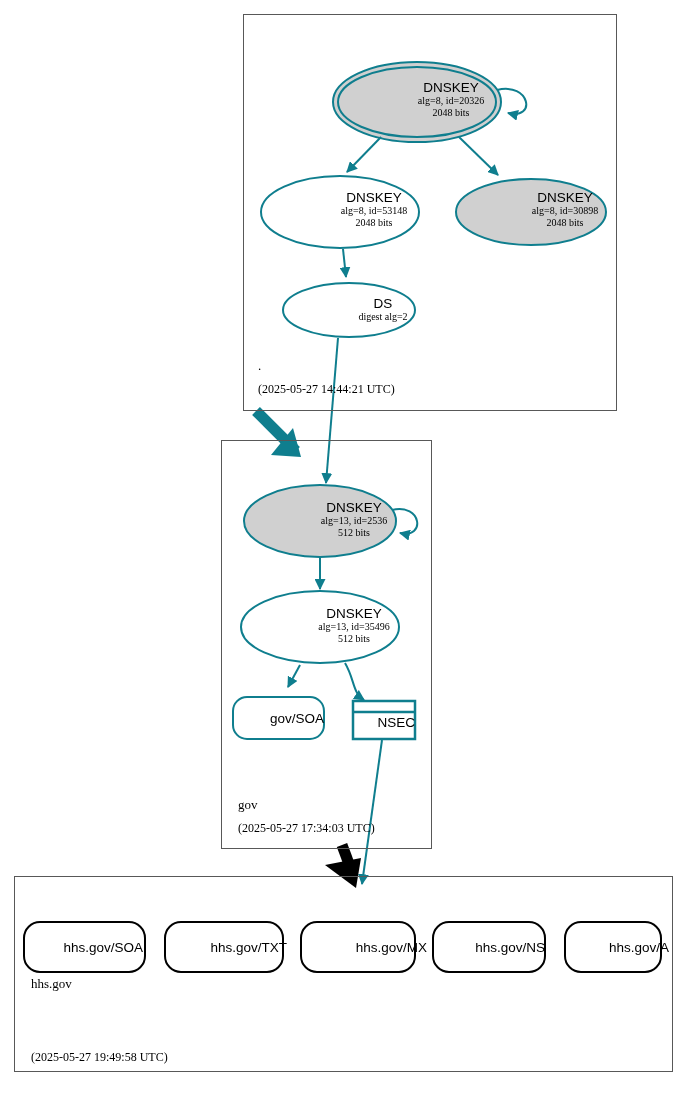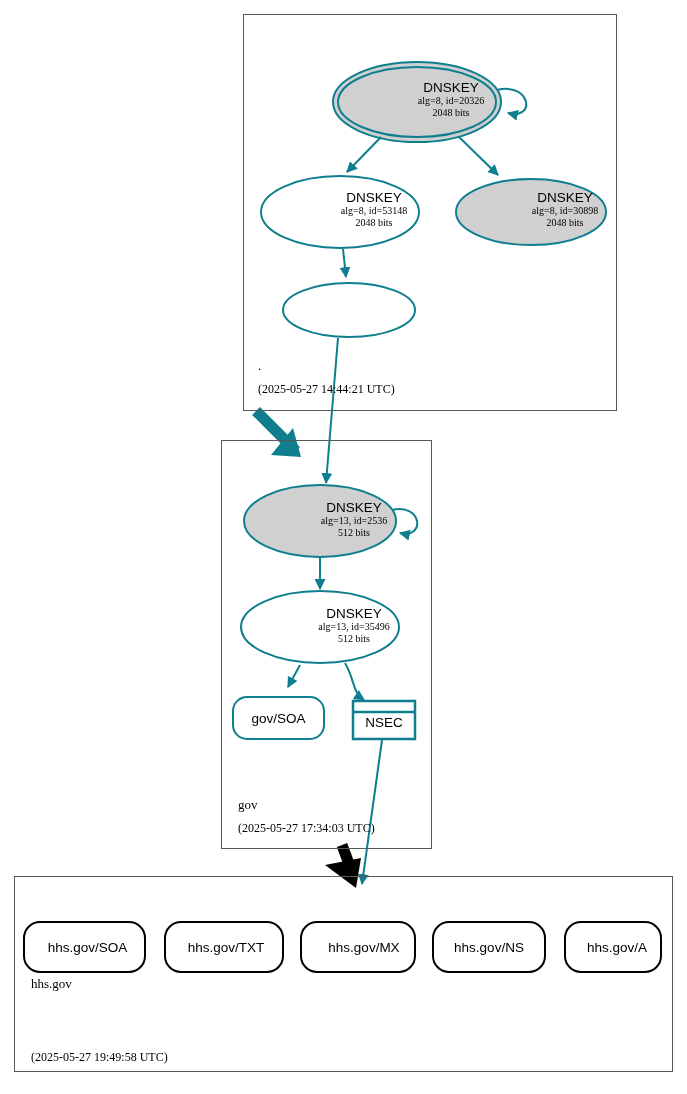--- a/index.html
+++ b/index.html
@@ -60,21 +60,21 @@
   .nl-sub {
     font-family: "Liberation Serif", serif;
     font-size: 10px;
     line-height: 11.5px;
   }
   .rr-label {
     position: absolute;
     font-family: "Liberation Sans", sans-serif;
     font-size: 13.5px;
     color: #000000;
-    text-align: center;
+    text-align: right;
     white-space: nowrap;
   }
 </style>
 </head>
 <body>
 
 <div id="canvas">
 
   <svg id="svg-layer" viewBox="0 0 687 1094">
     <defs>
@@ -187,20 +187,24 @@
     <div class="nl-sub">alg=8, id=53148</div>
     <div class="nl-sub">2048 bits</div>
   </div>
 
   <div class="node-label" style="left:451px; top:190px; width:160px;">
     <div class="nl-title">DNSKEY</div>
     <div class="nl-sub">alg=8, id=30898</div>
     <div class="nl-sub">2048 bits</div>
   </div>
 
+  <div class="node-label" style="left:269px; top:296px; width:160px;">
+    <div class="nl-title">DS</div>
+    <div class="nl-sub">digest alg=2</div>
+  </div>
 
   <div class="node-label" style="left:240px; top:500px; width:160px;">
     <div class="nl-title">DNSKEY</div>
     <div class="nl-sub">alg=13, id=2536</div>
     <div class="nl-sub">512 bits</div>
   </div>
 
   <div class="node-label" style="left:240px; top:606px; width:160px;">
     <div class="nl-title">DNSKEY</div>
     <div class="nl-sub">alg=13, id=35496</div>

